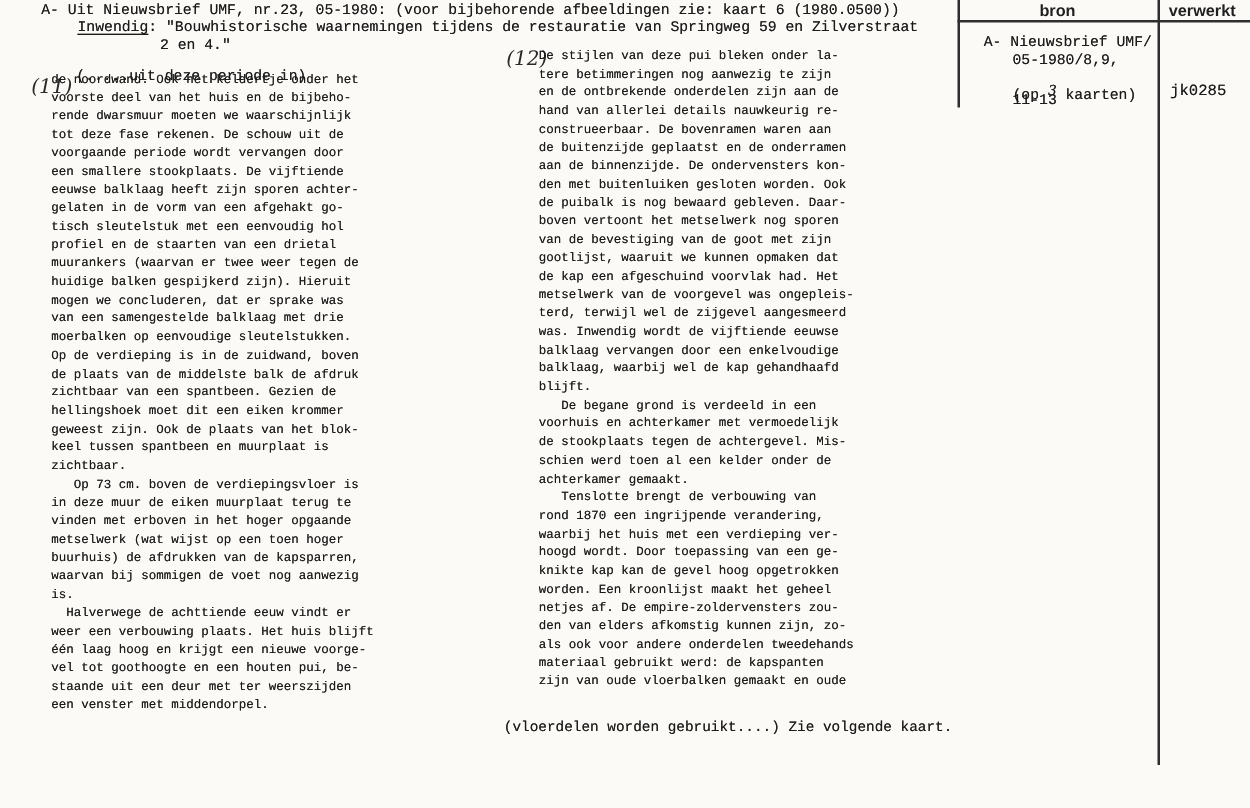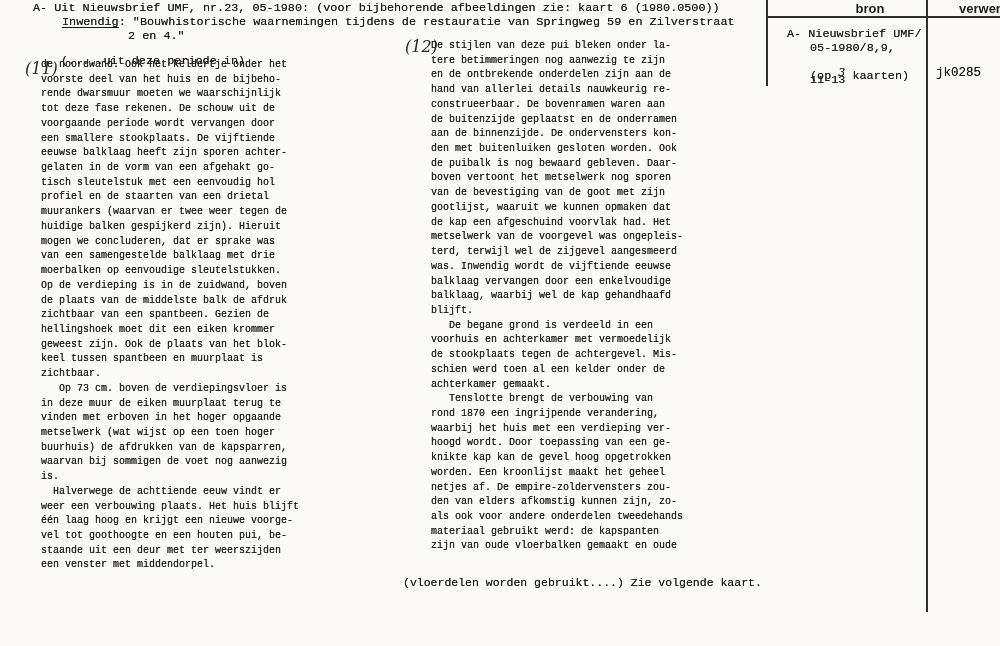--- a/index.html
+++ b/index.html
@@ -32,21 +32,20 @@
     color:#2a2a2a;
     white-space:pre;
     text-align:center;
   }
   .rule { background:#2e2e2e; }
   .form-label {
     font-family:"Liberation Sans","DejaVu Sans",sans-serif;
     font-weight:bold;
     font-size:13px;
     color:#1f1f1f;
-    padding-left:24px;
   }
   .raised-num {
     font-family:"DejaVu Serif",serif;
     font-style:italic;
     display:inline-block;
     transform:translateY(-3px);
     font-size:11px;
   }
   .footnote-text {
     font-size:11.5px;

